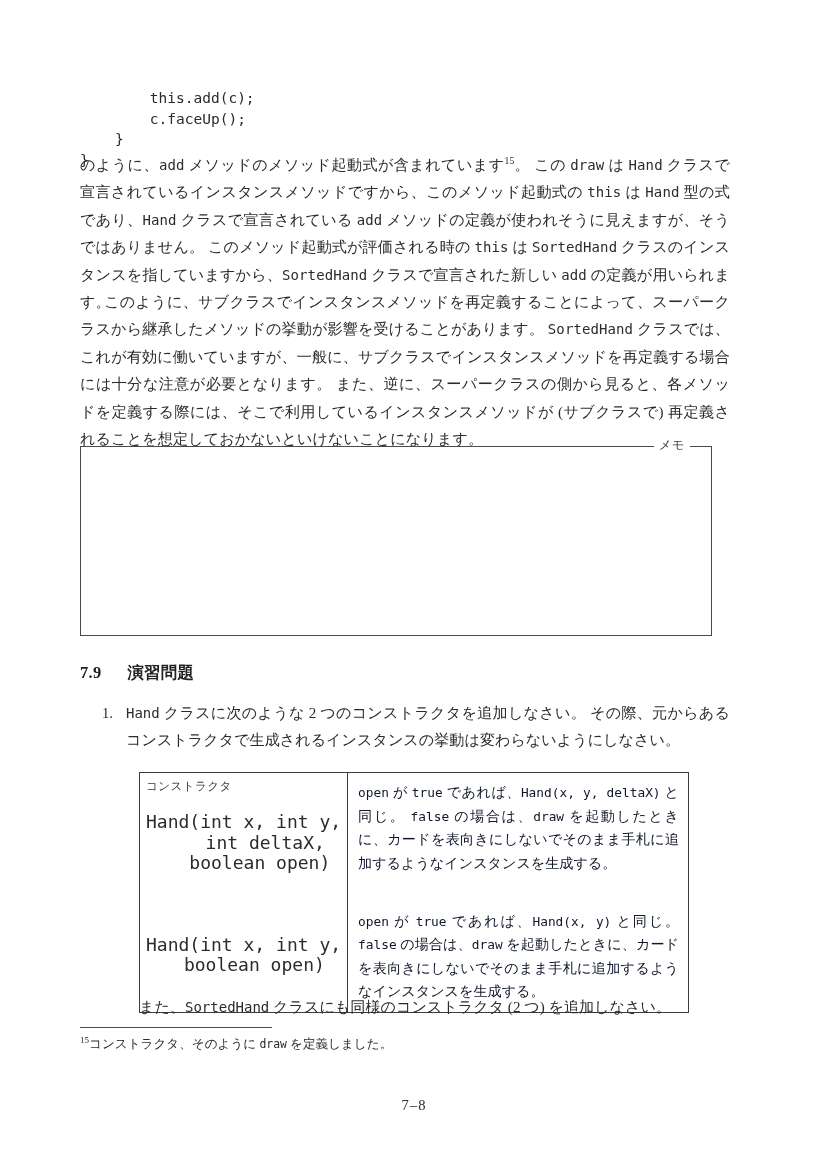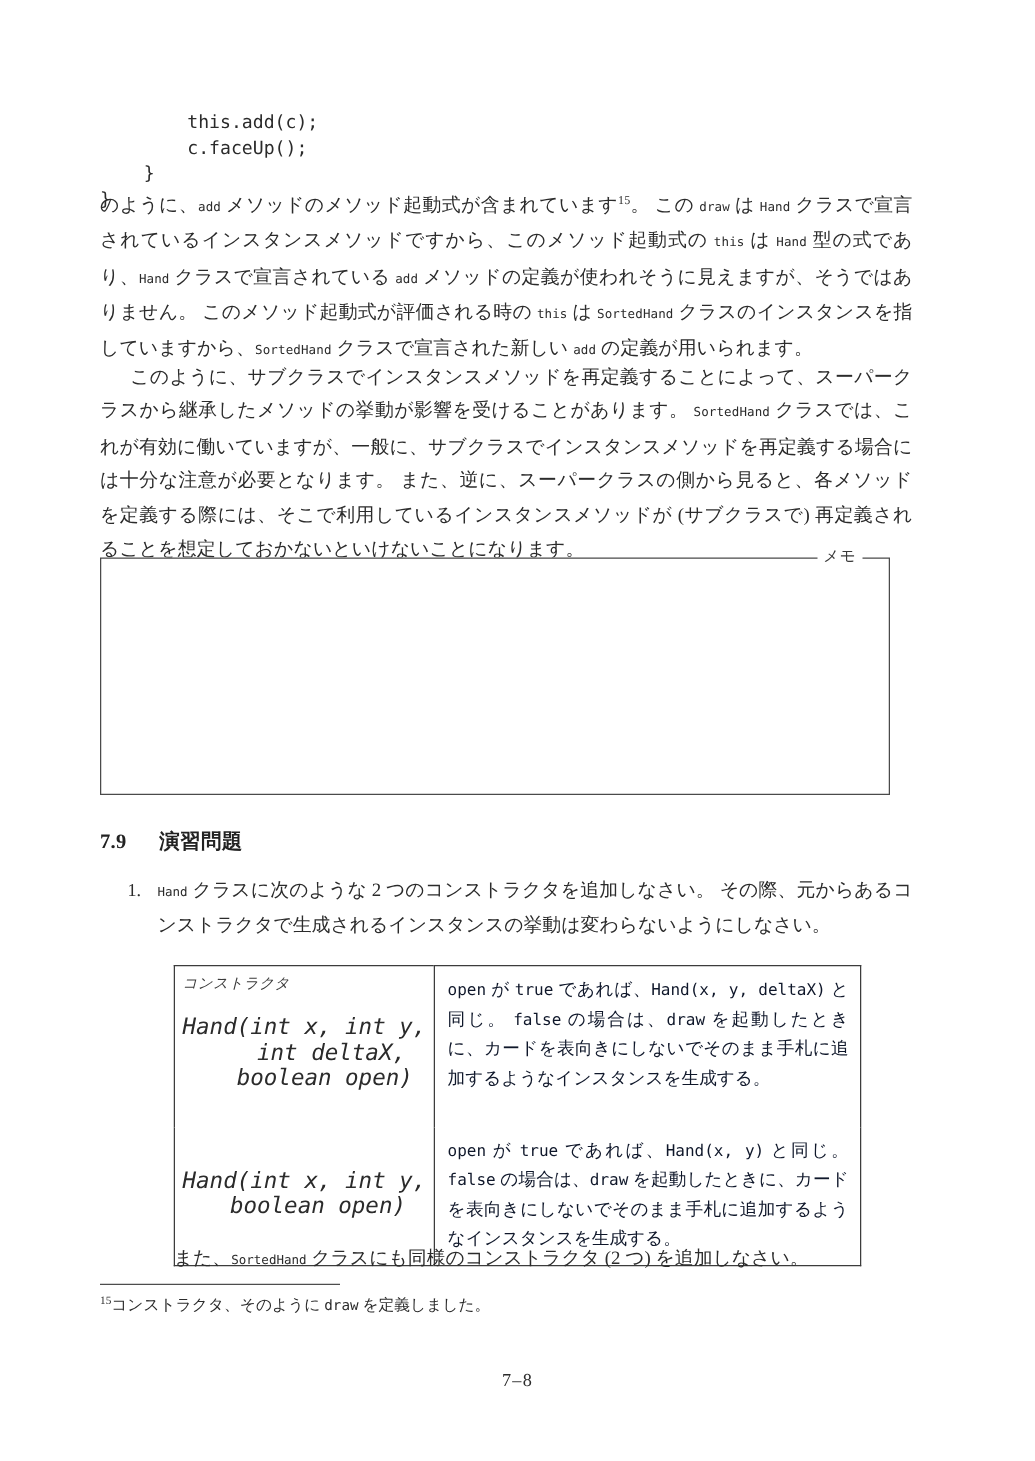--- a/index.html
+++ b/index.html
@@ -47,21 +47,21 @@
     line-height: 27.4px;
     text-align: justify;
     text-justify: inter-character;
     margin: 0;
     color: #2b2b2b;
     letter-spacing: 0.1px;
   }
   .para.indent { text-indent: 1.6em; }
   .mono {
     font-family: "DejaVu Sans Mono", "Liberation Mono", monospace;
-    font-size: 10px;
+    font-size: 14px;
   }
   sup.fnmark {
     font-size: 9.6px;
     vertical-align: super;
     line-height: 0;
   }
 
   
   .memo-wrap {
     position: absolute;
@@ -139,21 +139,20 @@
   }
   .ctable td {
     border: none;
     vertical-align: top;
     padding: 0;
   }
   .ctable td.sigcell {
     width: 174px;
     border-right: 1.1px solid #3c3c3c;
     padding: 6px 6px 10px 6px;
-    font-style: italic;
   }
   .ctable td.desccell {
     padding: 8px 9px 8px 10px;
   }
   .colhead {
     font-size: 11.6px;
     color: #3a3a3a;
     letter-spacing: 0.4px;
     margin-bottom: 6px;
     line-height: 15px;

